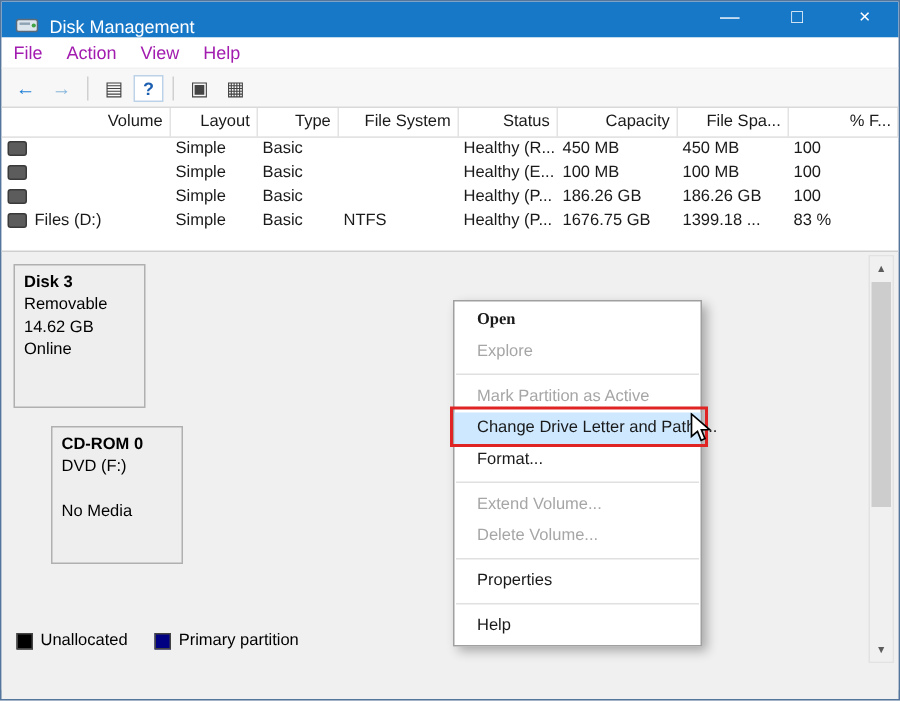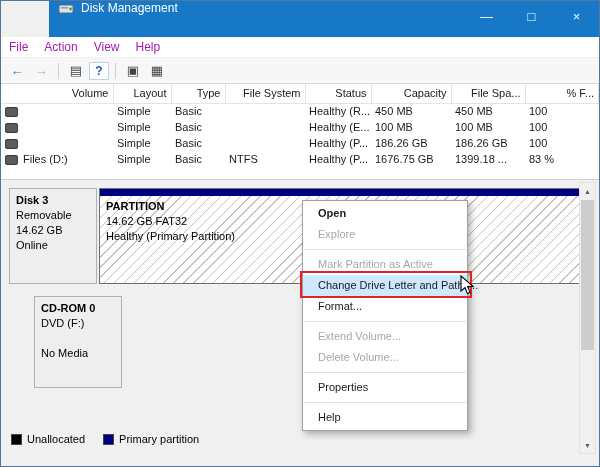--- a/index.html
+++ b/index.html
@@ -1,21 +1,21 @@
 <!DOCTYPE html>
 <html><head>
 <meta charset="utf-8">
 <style>
   * { margin:0; padding:0; box-sizing:border-box; }
   html,body { width:600px; height:467px; font-family:"Liberation Sans",sans-serif; }
   .window { position:relative; width:600px; height:467px; background:#f0f0f0;
             border:1px solid #54759c; overflow:hidden; }
 
   
-  .titlebar { height:36px; background:#1878c8; display:flex; align-items:flex-start; color:#fff;margin-left:48px; }
+  .titlebar { height:24px; background:#1878c8; display:flex; align-items:flex-end; color:#fff; }
   .app-icon { width:16px; height:16px; margin:0 7px 0 9px; flex:0 0 auto; }
   .title-text { font-size:12px; flex:1; white-space:nowrap; }
   .win-btn { width:45px; height:30px; display:flex; align-items:center; justify-content:center;
              font-size:13px; color:#fff; cursor:default; }
 
   
   .menubar { height:21px; background:#ffffff; display:flex; align-items:center; font-size:12px;
              color:#a21caf; border-bottom:1px solid #f2f2f2; }
   .mitem { padding:0 8px; }
 
@@ -65,21 +65,21 @@
                 justify-content:center; font-size:7px; color:#5c5c5c; background:#f0f0f0; }
   .scroll-btn.up { top:0; }
   .scroll-btn.down { bottom:0; }
   .vthumb { position:absolute; top:17px; left:1px; width:13px; height:150px; background:#cdcdcd; }
 
   
   .context-menu { position:absolute; left:301px; top:199px; width:166px; background:#fff;
                   border:1px solid #a0a0a0; box-shadow:3px 3px 7px rgba(0,0,0,.3);
                   padding:2px 0; font-size:11px; z-index:5; }
   .menu-item { height:21px; line-height:21px; padding-left:15px; white-space:nowrap; color:#1a1a1a; }
-  .menu-item.bold { font-weight:bold; }
+  .menu-item.bold { font-weight:bold;font-family:Liberation Serif, serif; }
   .menu-item.disabled { color:#a6a6a6; }
   .menu-item.highlighted { background:#cde8ff; }
   .menu-sep { height:1px; background:#e0e0e0; margin:4px 1px; }
 
   
   .annotation { position:absolute; left:299px; top:270px; width:172px; height:27px;
                 border:2px solid #e02424; z-index:6; pointer-events:none; }
 
   
   .cursor { position:absolute; left:459px; top:274px; z-index:7; pointer-events:none; }
@@ -190,28 +190,20 @@
 
   <div class="graph-pane">
 
     <div class="disk-row disk3">
       <div class="disk-head">
         <div class="bold">Disk 3</div>
         <div>Removable</div>
         <div>14.62 GB</div>
         <div>Online</div>
       </div>
-      <div class="partition-block">
-        <div class="part-bar" style="background:#000082"></div>
-        <div class="part-text">
-          <div class="bold">PARTITION</div>
-          <div>14.62 GB FAT32</div>
-          <div>Healthy (Primary Partition)</div>
-        </div>
-      </div>
     </div>
 
     <div class="disk-row cdrom">
       <div class="disk-head">
         <div class="bold">CD-ROM 0</div>
         <div>DVD (F:)</div>
         <div class="spacer"></div>
         <div>No Media</div>
       </div>
     </div>

